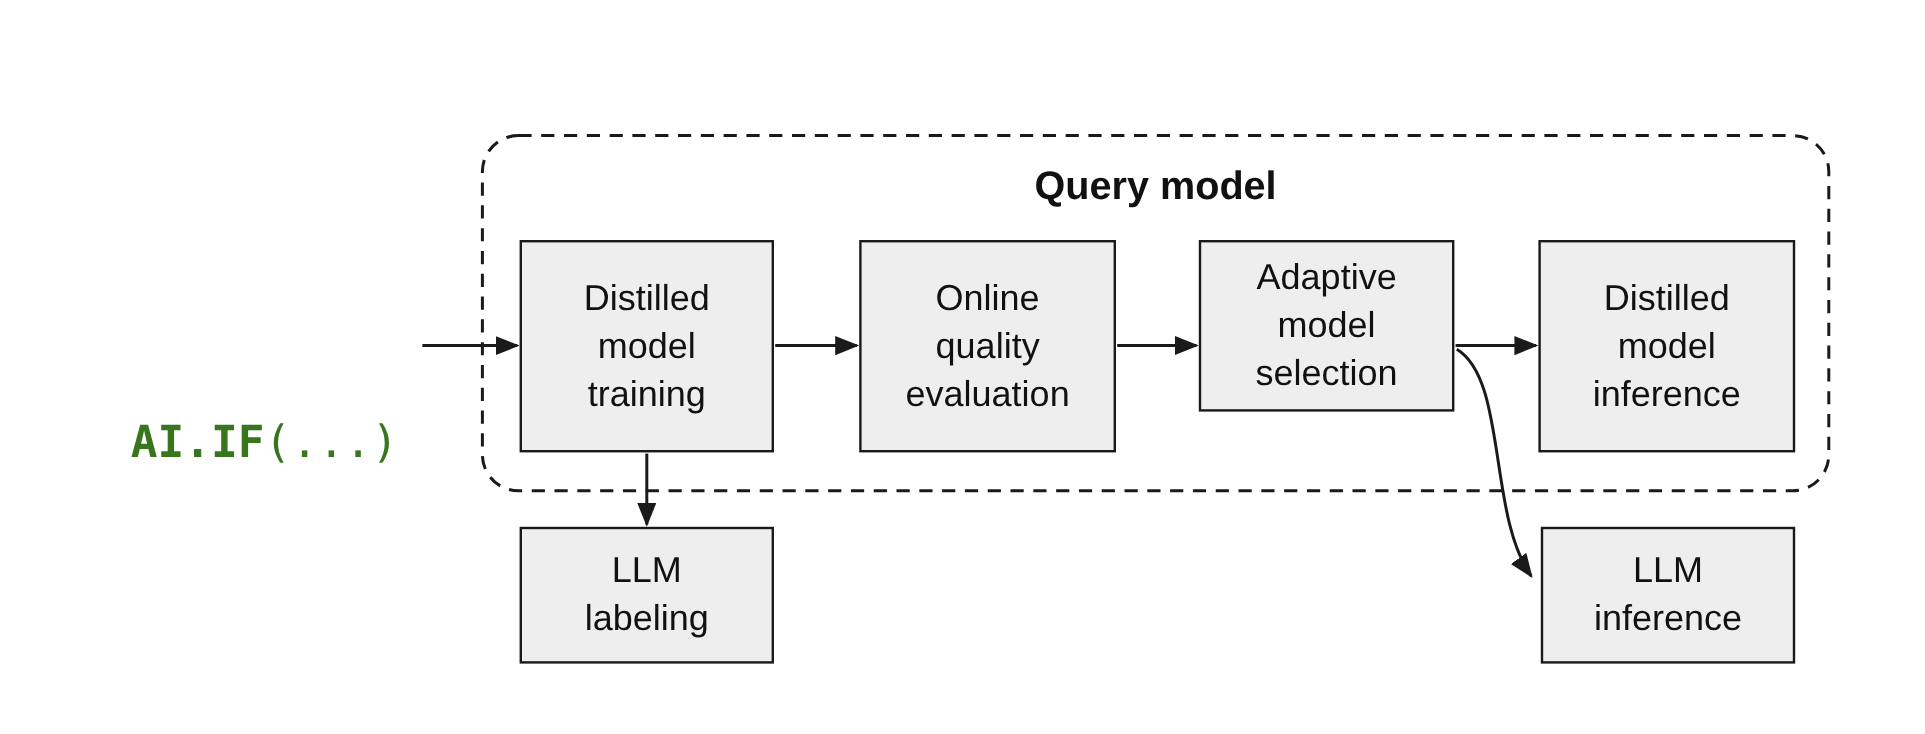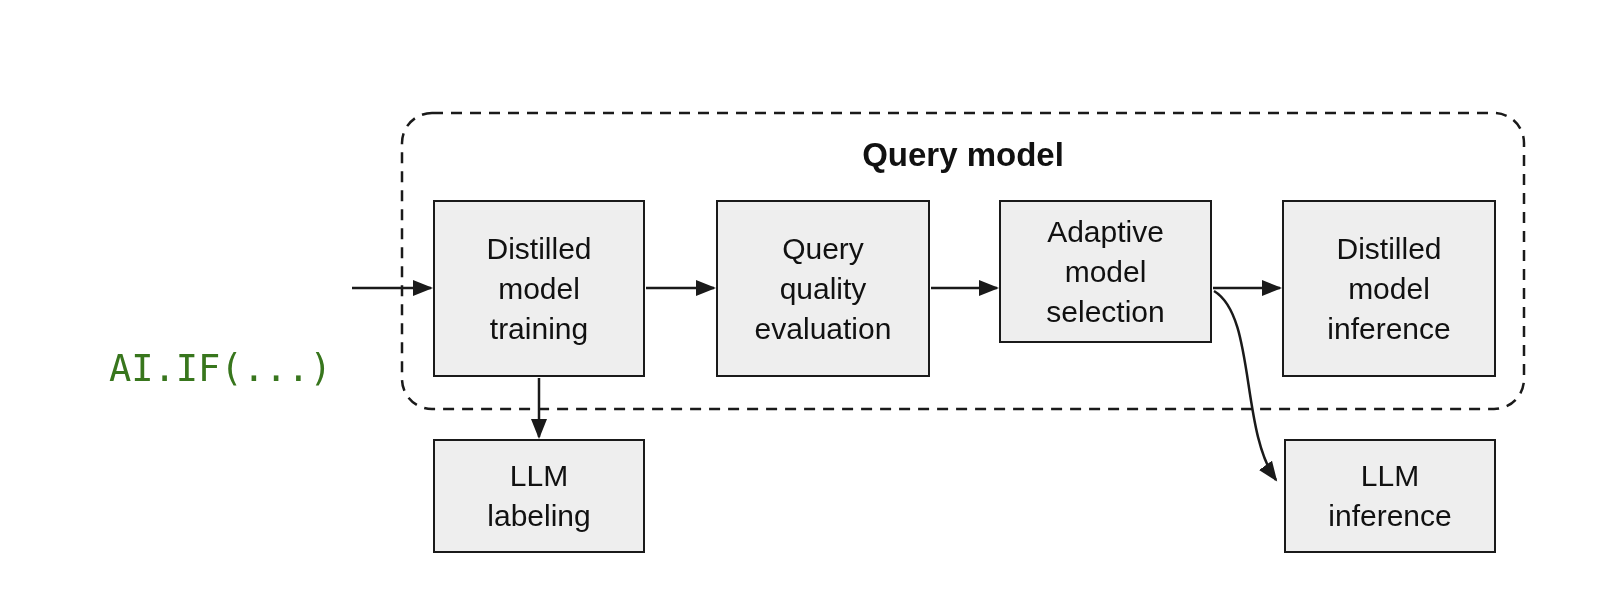--- a/index.html
+++ b/index.html
@@ -49,21 +49,21 @@
   .code {
     position: absolute;
     left: 64px; top: 244px;
     font-family: "DejaVu Sans Mono", monospace;
     font-size: 37px;
     line-height: 50px;
     color: #38761d;
     white-space: pre;
   }
   .code .line2 { padding-left: 45px; }
-  .code .fn { font-weight: normal; }
+  .code .fn { font-weight: bold; }
 </style>
 </head>
 <body>
 
 <div class="canvas">
 
   <svg class="lines" viewBox="0 0 1604 612" xmlns="http://www.w3.org/2000/svg">
     <defs>
       <marker id="ah" markerUnits="userSpaceOnUse" markerWidth="21" markerHeight="17" refX="18" refY="8" orient="auto">
         <path d="M0,0 L20,8 L0,16 Z" fill="#1a1a1a"></path>
@@ -85,21 +85,21 @@
   </div>
 
   <div class="engine-title">Query model</div>
 
   <div class="node b1">
     <div class="node-label">Distilled
 model
 training</div>
   </div>
   <div class="node b2">
-    <div class="node-label">Query
+    <div class="node-label">Online
 quality
 evaluation</div>
   </div>
   <div class="node b3">
     <div class="node-label">Adaptive
 model
 selection</div>
   </div>
   <div class="node b4">
     <div class="node-label">Distilled

